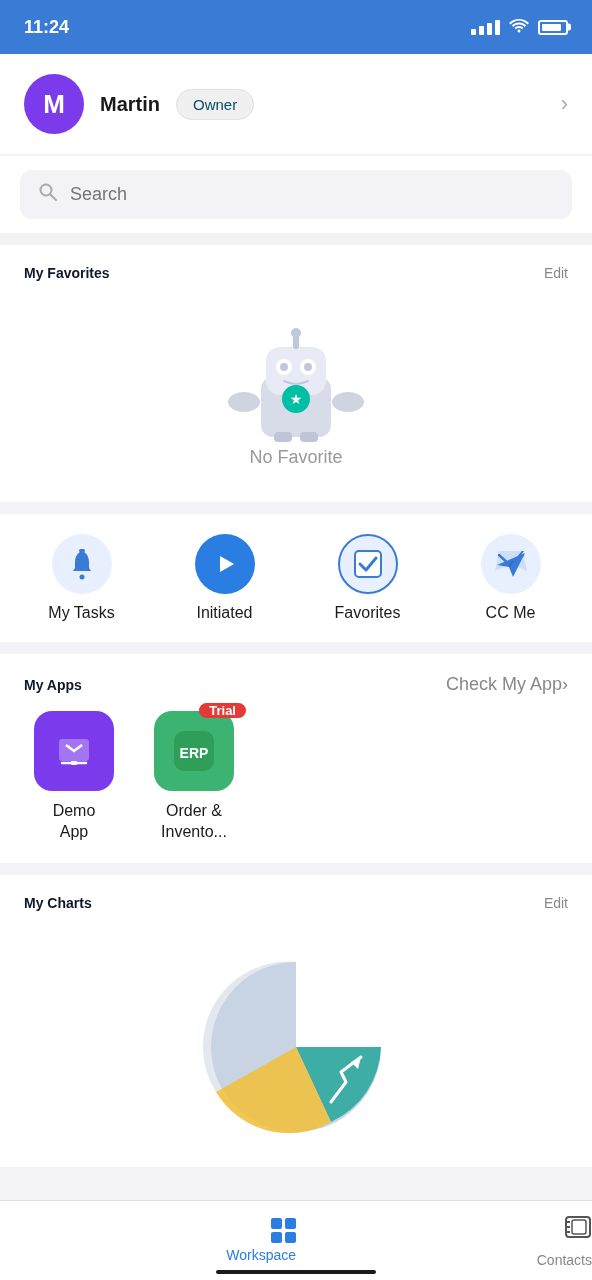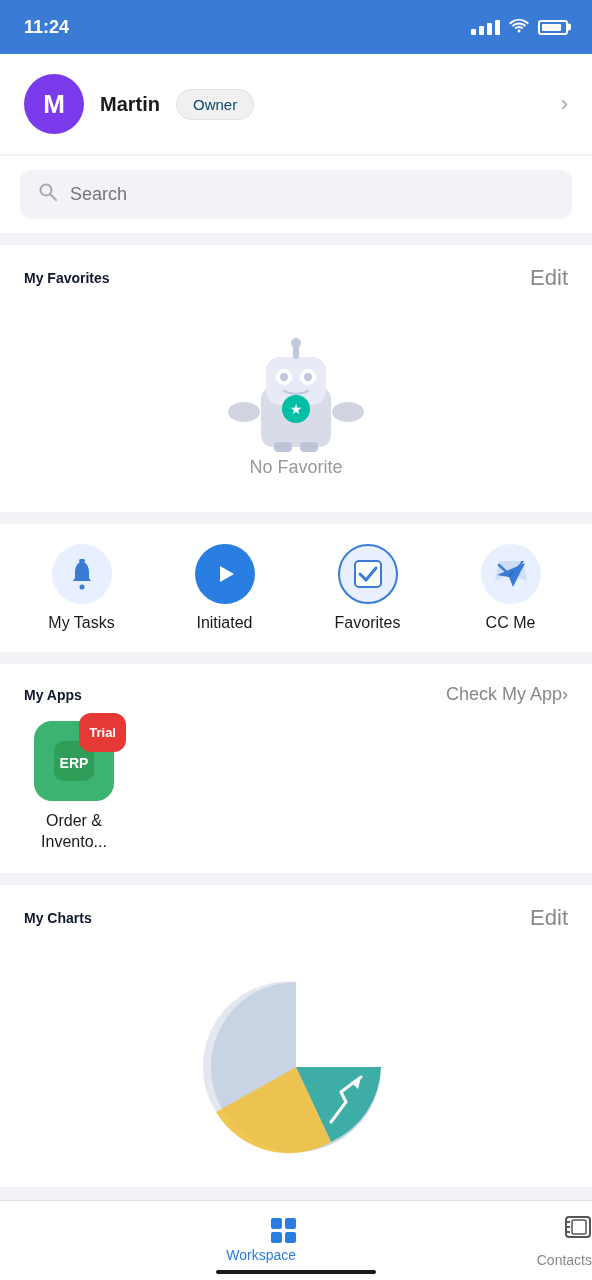--- a/index.html
+++ b/index.html
@@ -161,21 +161,21 @@
       justify-content: space-between;
       align-items: center;
       margin-bottom: 16px;
     }
     .section-title {
       font-size: 14px;
       font-weight: 700;
       color: #0f172a;
     }
     .section-action {
-      font-size: 22px;
+      font-size: 14px;
       color: #888;
     }
     .no-favorite-container {
       display: flex;
       flex-direction: column;
       align-items: center;
       padding: 20px 0 10px;
     }
     .no-favorite-text {
       font-size: 18px;
@@ -254,21 +254,21 @@
     .app-icon.demo { background: #7c3aed; color: white; }
     .app-icon.erp { background: #3cb371; color: white; font-size: 16px; font-weight: 700; }
     .trial-badge {
       position: absolute;
       top: -8px;
       right: -12px;
       background: #e53935;
       color: white;
       font-size: 13px;
       font-weight: 700;
-      padding: 12px 10px;
+      padding: 0 10px;
       border-radius: 12px;
     }
     .app-label {
       font-size: 16px;
       color: #1a1a1a;
       text-align: center;
       line-height: 1.3;
     }
 
     
@@ -474,20 +474,36 @@
 <div class="apps-section">
   <div class="section-header">
     <span class="section-title">My Apps</span>
     <div class="check-app-link">
       <span>Check My App</span>
       <span>›</span>
     </div>
   </div>
   <div class="apps-grid">
 
+    <div class="app-item">
+      <div class="app-icon-wrapper">
+        <div class="app-icon demo">
+          <svg width="40" height="40" viewBox="0 0 40 40" fill="none">
+            <rect x="5" y="8" width="30" height="22" rx="3" fill="rgba(255,255,255,0.3)"></rect>
+            <path d="M12 14 L20 20 L28 14" stroke="white" stroke-width="2.5" fill="none"></path>
+            <path d="M8 32 L32 32" stroke="white" stroke-width="2.5" stroke-linecap="round"></path>
+            <rect x="17" y="30" width="6" height="4" rx="1" fill="white"></rect>
+          </svg>
+        </div>
+      </div>
+      <div class="app-label">
+        <span>Demo</span><br>
+        <span>App</span>
+      </div>
+    </div>
 
     <div class="app-item">
       <div class="app-icon-wrapper">
         <div class="app-icon erp">
           <svg width="44" height="44" viewBox="0 0 44 44" fill="none">
             <rect x="2" y="2" width="40" height="40" rx="10" fill="#2e9e58"></rect>
             <text x="22" y="29" text-anchor="middle" fill="white" font-size="14" font-weight="700" font-family="sans-serif">ERP</text>
           </svg>
         </div>
         <span class="trial-badge">Trial</span>

